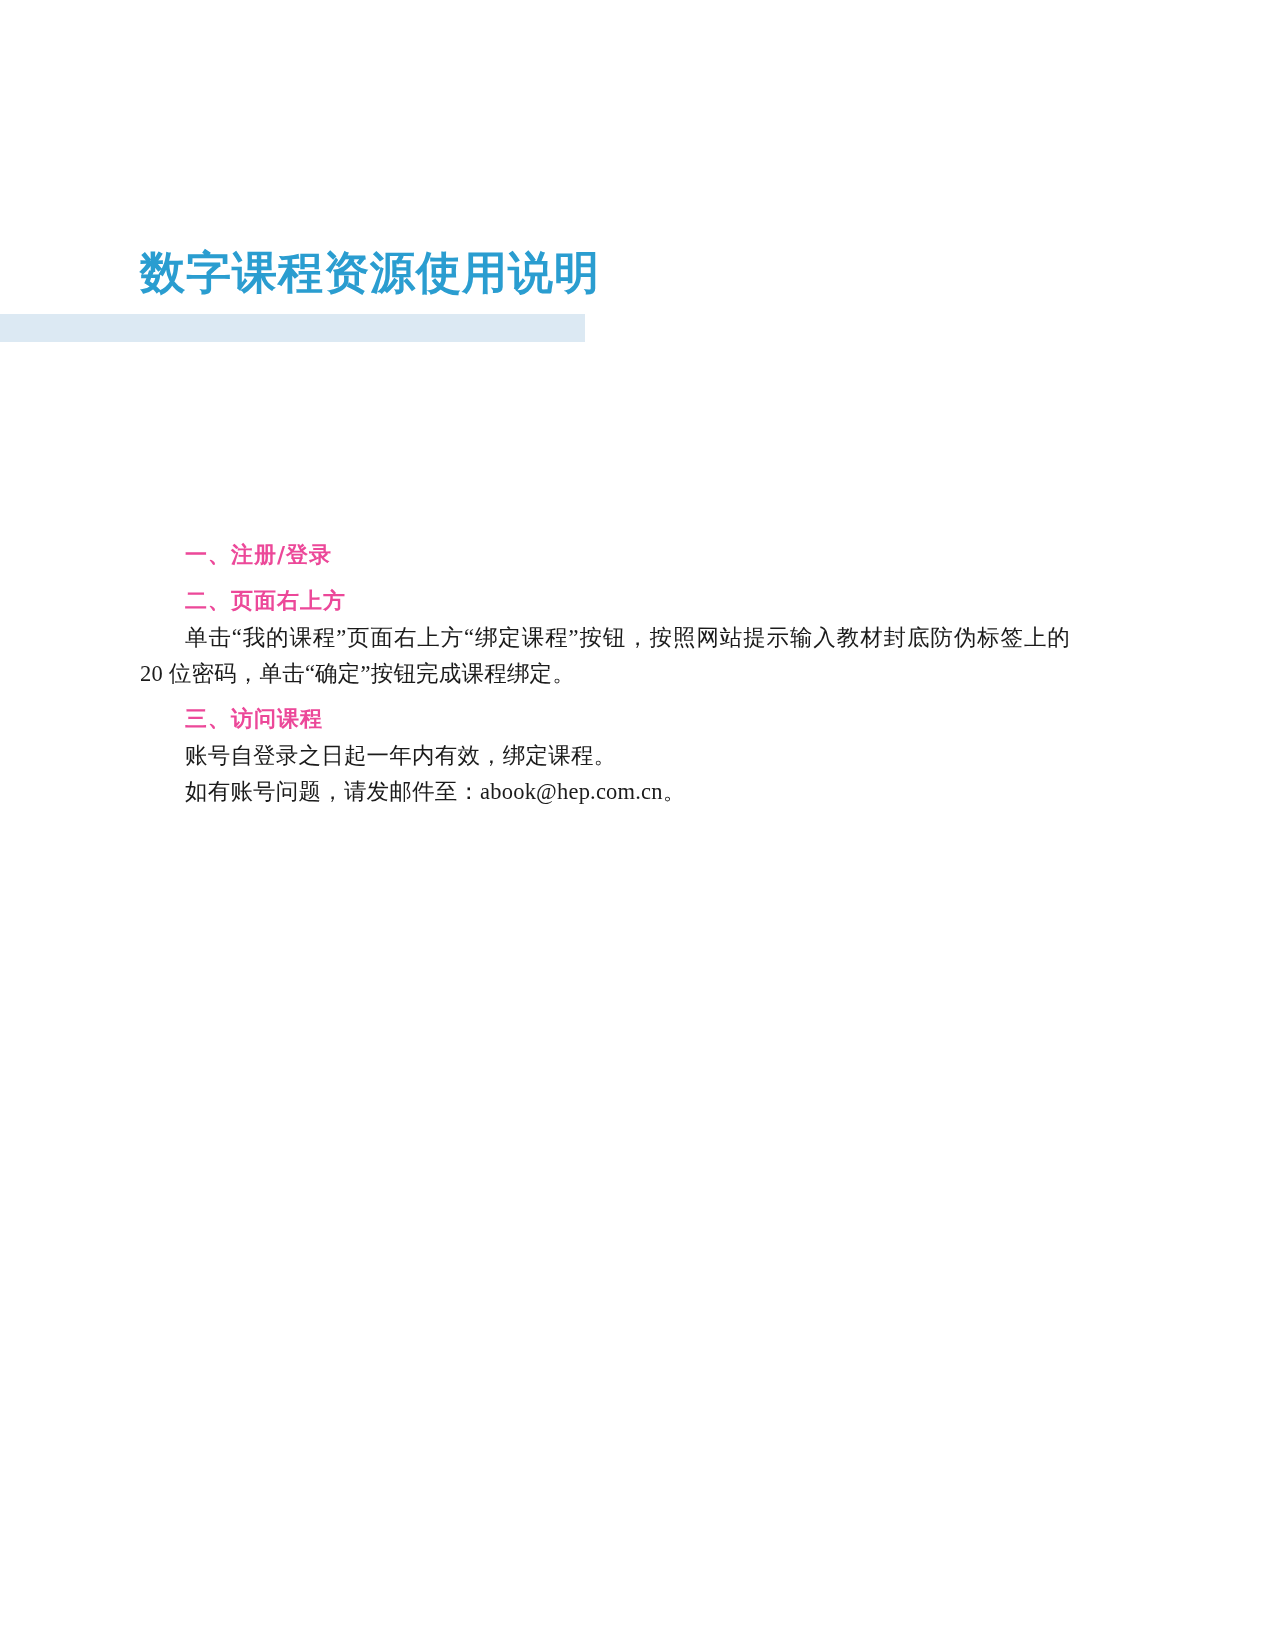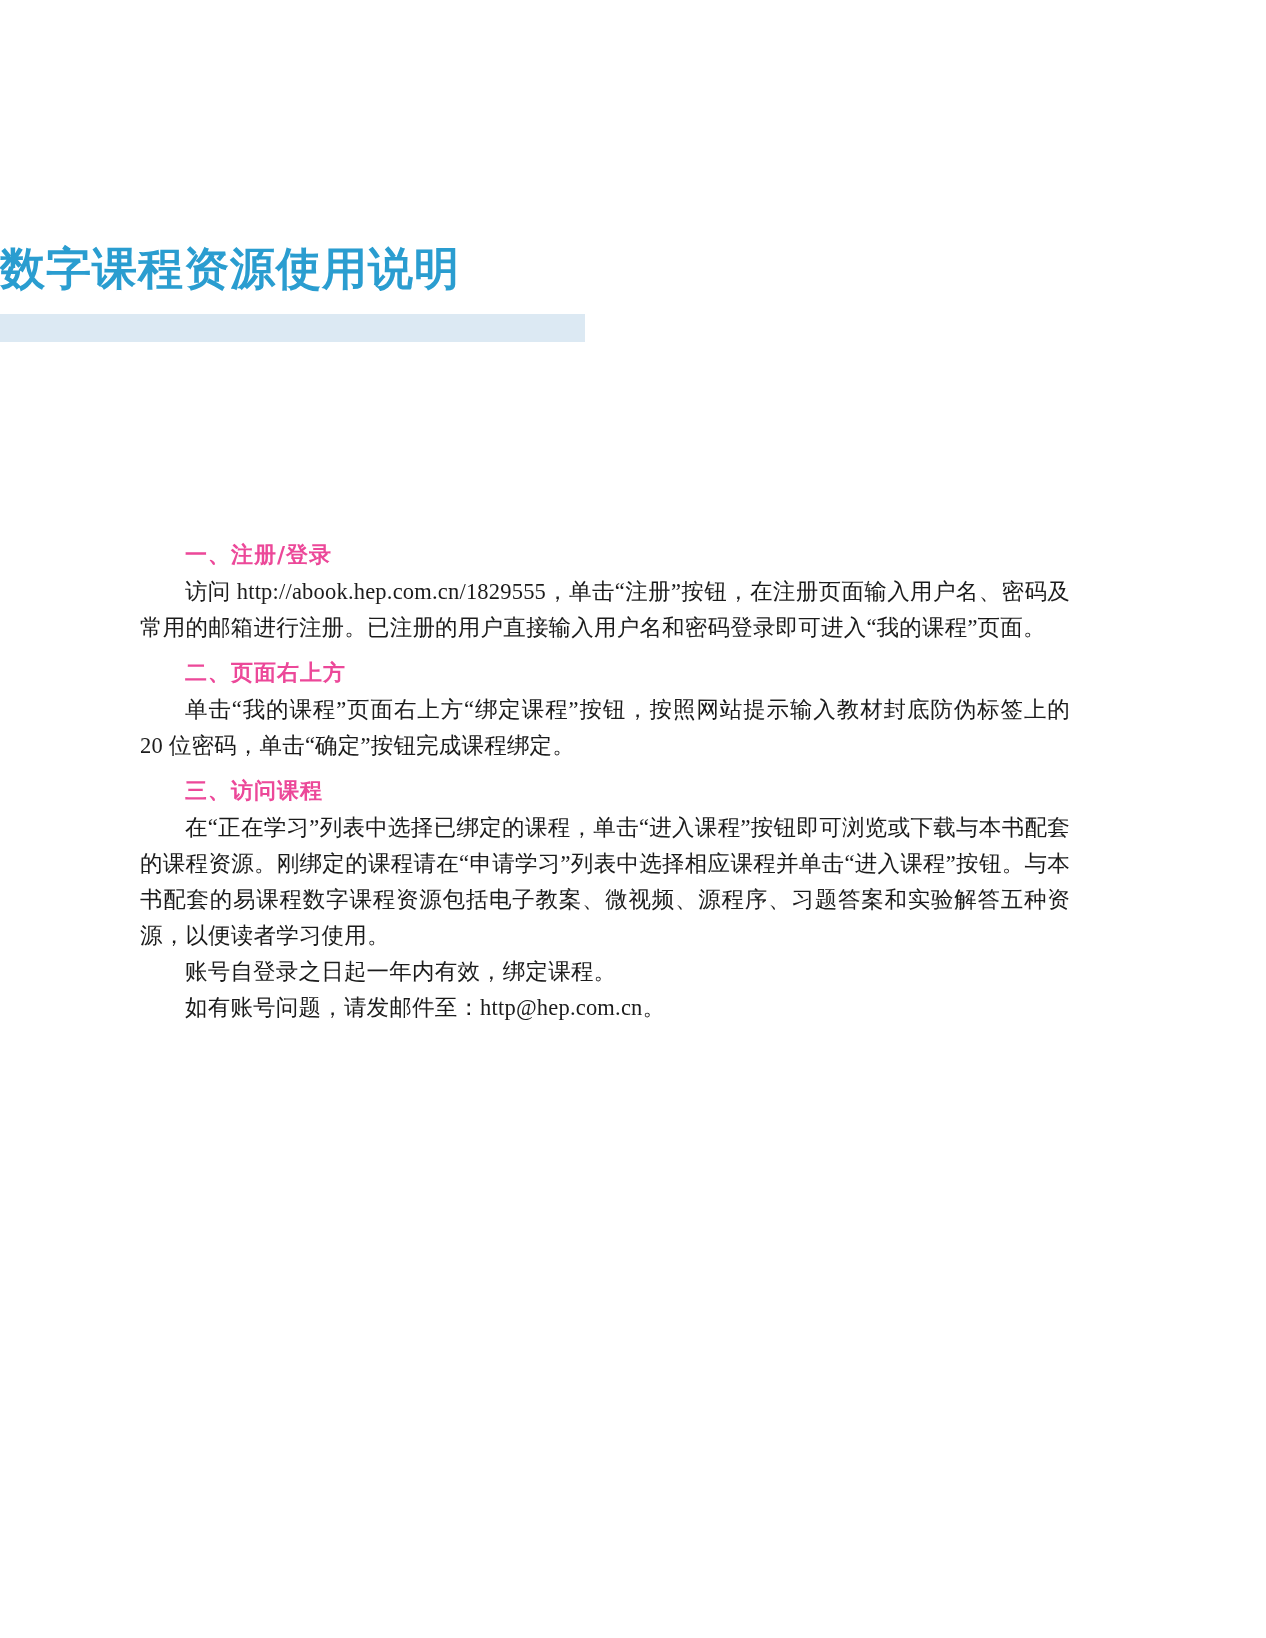--- a/index.html
+++ b/index.html
@@ -17,26 +17,27 @@
   }
 
   
   .title-wrap {
     position: absolute;
     left: 0;
     top: 248px;
     width: 585px;
   }
   .title-text {
-    font-family: Liberation Mono, monospace;
+    font-family: Liberation Sans, sans-serif;
     font-weight: bold;
     font-size: 45px;
     line-height: 1.1;
     color: #2a9dd0;
     letter-spacing: 1px;
+    padding-left: 140px;
     margin: 0;
     white-space: nowrap;
   }
   .title-bar {
     margin-top: 16px;
     height: 28px;
     width: 585px;
     background: #dce9f3;
   }
 
@@ -85,29 +86,27 @@
     <h1 class="title-text">数字课程资源使用说明</h1>
     <div class="title-bar"></div>
   </div>
 
   <div class="content">
 
 
     <div class="gap-sm"></div>
 
     <h2 class="section">一、注册/登录</h2>
-    <p class="indent latin">访问 http://abook.hep.com.cn/1829555，单击“注册”按钮，在注册页面输入用户名、密码及常用的邮箱进行注册。已注册的用户直接输入用户名和密码登录即可进入“我的课程”页面。</p>
 
     <div class="gap-xs"></div>
 
     <h2 class="section">二、页面右上方</h2>
     <p class="indent">单击“我的课程”页面右上方“绑定课程”按钮，按照网站提示输入教材封底防伪标签上的 20 位密码，单击“确定”按钮完成课程绑定。</p>
 
     <div class="gap-xs"></div>
 
     <h2 class="section">三、访问课程</h2>
-    <p class="indent">在“正在学习”列表中选择已绑定的课程，单击“进入课程”按钮即可浏览或下载与本书配套的课程资源。刚绑定的课程请在“申请学习”列表中选择相应课程并单击“进入课程”按钮。与本书配套的易课程数字课程资源包括电子教案、微视频、源程序、习题答案和实验解答五种资源，以便读者学习使用。</p>
     <p class="indent">账号自登录之日起一年内有效，绑定课程。</p>
-    <p class="indent">如有账号问题，请发邮件至：http@hep.com.cn。</p>
+    <p class="indent">如有账号问题，请发邮件至：abook@hep.com.cn。</p>
 
   </div>
 
 </div>
 
 </body></html>

